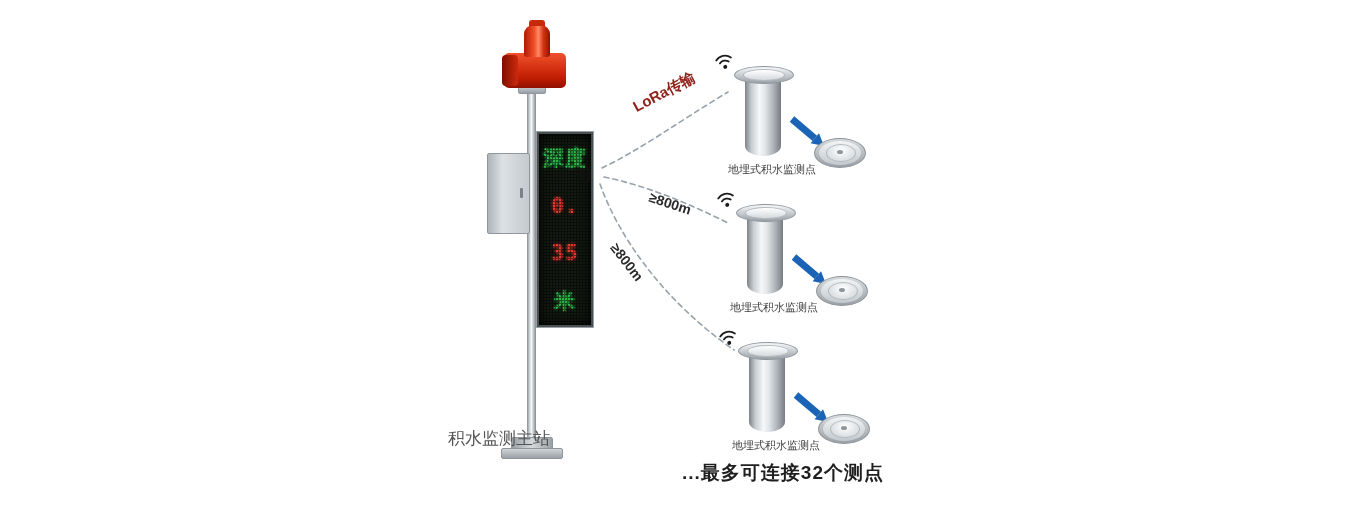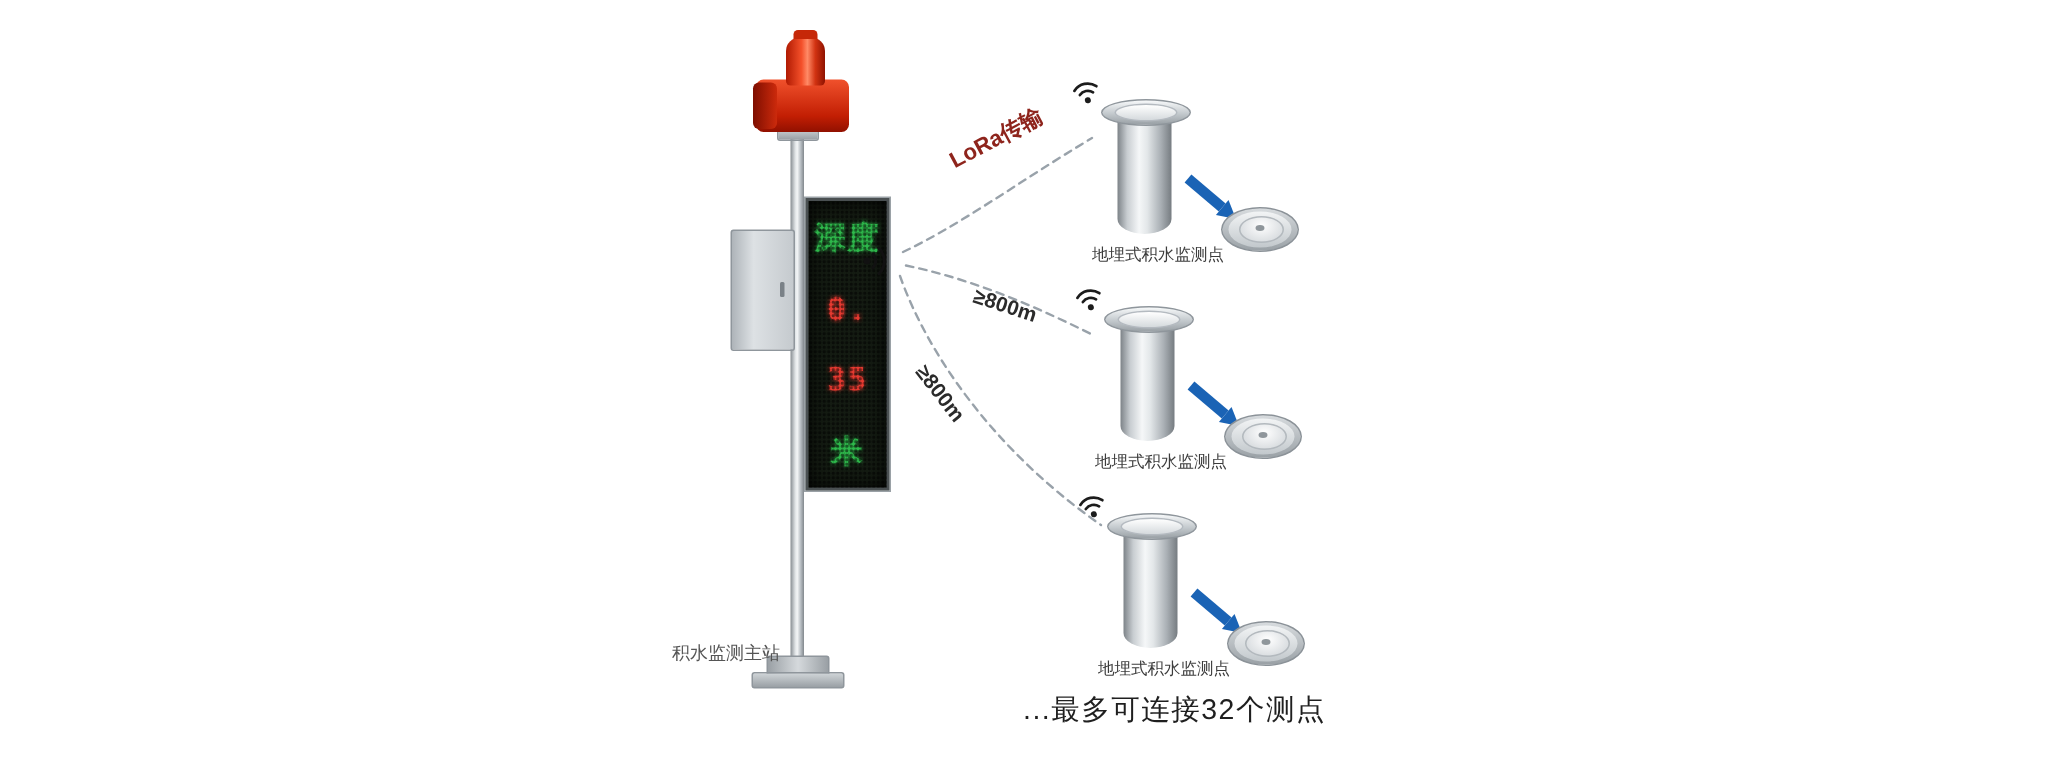--- a/index.html
+++ b/index.html
@@ -58,21 +58,21 @@
   }
   .base-ped{
     position:absolute;left:511px;top:437px;width:40px;height:13px;
     background:linear-gradient(90deg,#9aa0a5,#d5d9dc 50%,#9aa0a5);border:1px solid #8f969c;border-radius:2px;
   }
   .base-plate{
     position:absolute;left:501px;top:448px;width:60px;height:9px;
     background:linear-gradient(180deg,#cfd4d7,#9aa0a5);border:1px solid #8f969c;border-radius:2px;
   }
   .main-label{
-    position:absolute;left:448px;top:427px;font-size:12px;color:#555;white-space:nowrap;
+    position:absolute;left:448px;top:427px;font-size:17px;color:#555;white-space:nowrap;
   }
   .emitter{position:absolute;left:572px;top:160px;width:28px;height:28px;}
 
   
   .curves{position:absolute;left:0;top:0;width:1371px;height:515px;pointer-events:none;}
   .curve{fill:none;stroke:#99a2aa;stroke-width:1.6;stroke-dasharray:5 4;stroke-linecap:round;}
   .lbl{position:absolute;font-weight:bold;white-space:nowrap;transform-origin:left top;}
   .lbl.lora{left:630px;top:100px;font-size:15px;transform:rotate(-28deg);}
   .lbl.d1{left:652px;top:189px;font-size:14px;transform:rotate(18deg);}
   .lbl.d2{left:620px;top:240px;font-size:14px;transform:rotate(52deg);}
@@ -113,21 +113,21 @@
   .disc-top{
     position:absolute;left:12px;top:6px;width:28px;height:16px;border-radius:50%;
     background:radial-gradient(ellipse at 50% 35%,#ffffff,#cdd2d6);border:1px solid #b3b9be;
   }
   .disc-dot{
     position:absolute;left:23px;top:12px;width:6px;height:4px;border-radius:50%;background:#8f969b;
   }
 
   
   .footer{
-    position:absolute;left:682px;top:460px;font-size:19px;font-weight:normal;color:#1f1f1f;
+    position:absolute;left:682px;top:460px;font-size:19px;font-weight:bold;color:#1f1f1f;
     letter-spacing:1px;white-space:nowrap;
   }
 </style>
 </head>
 <body>
 
 <div class="canvas">
 
   <div>
     <div class="pole"></div>

